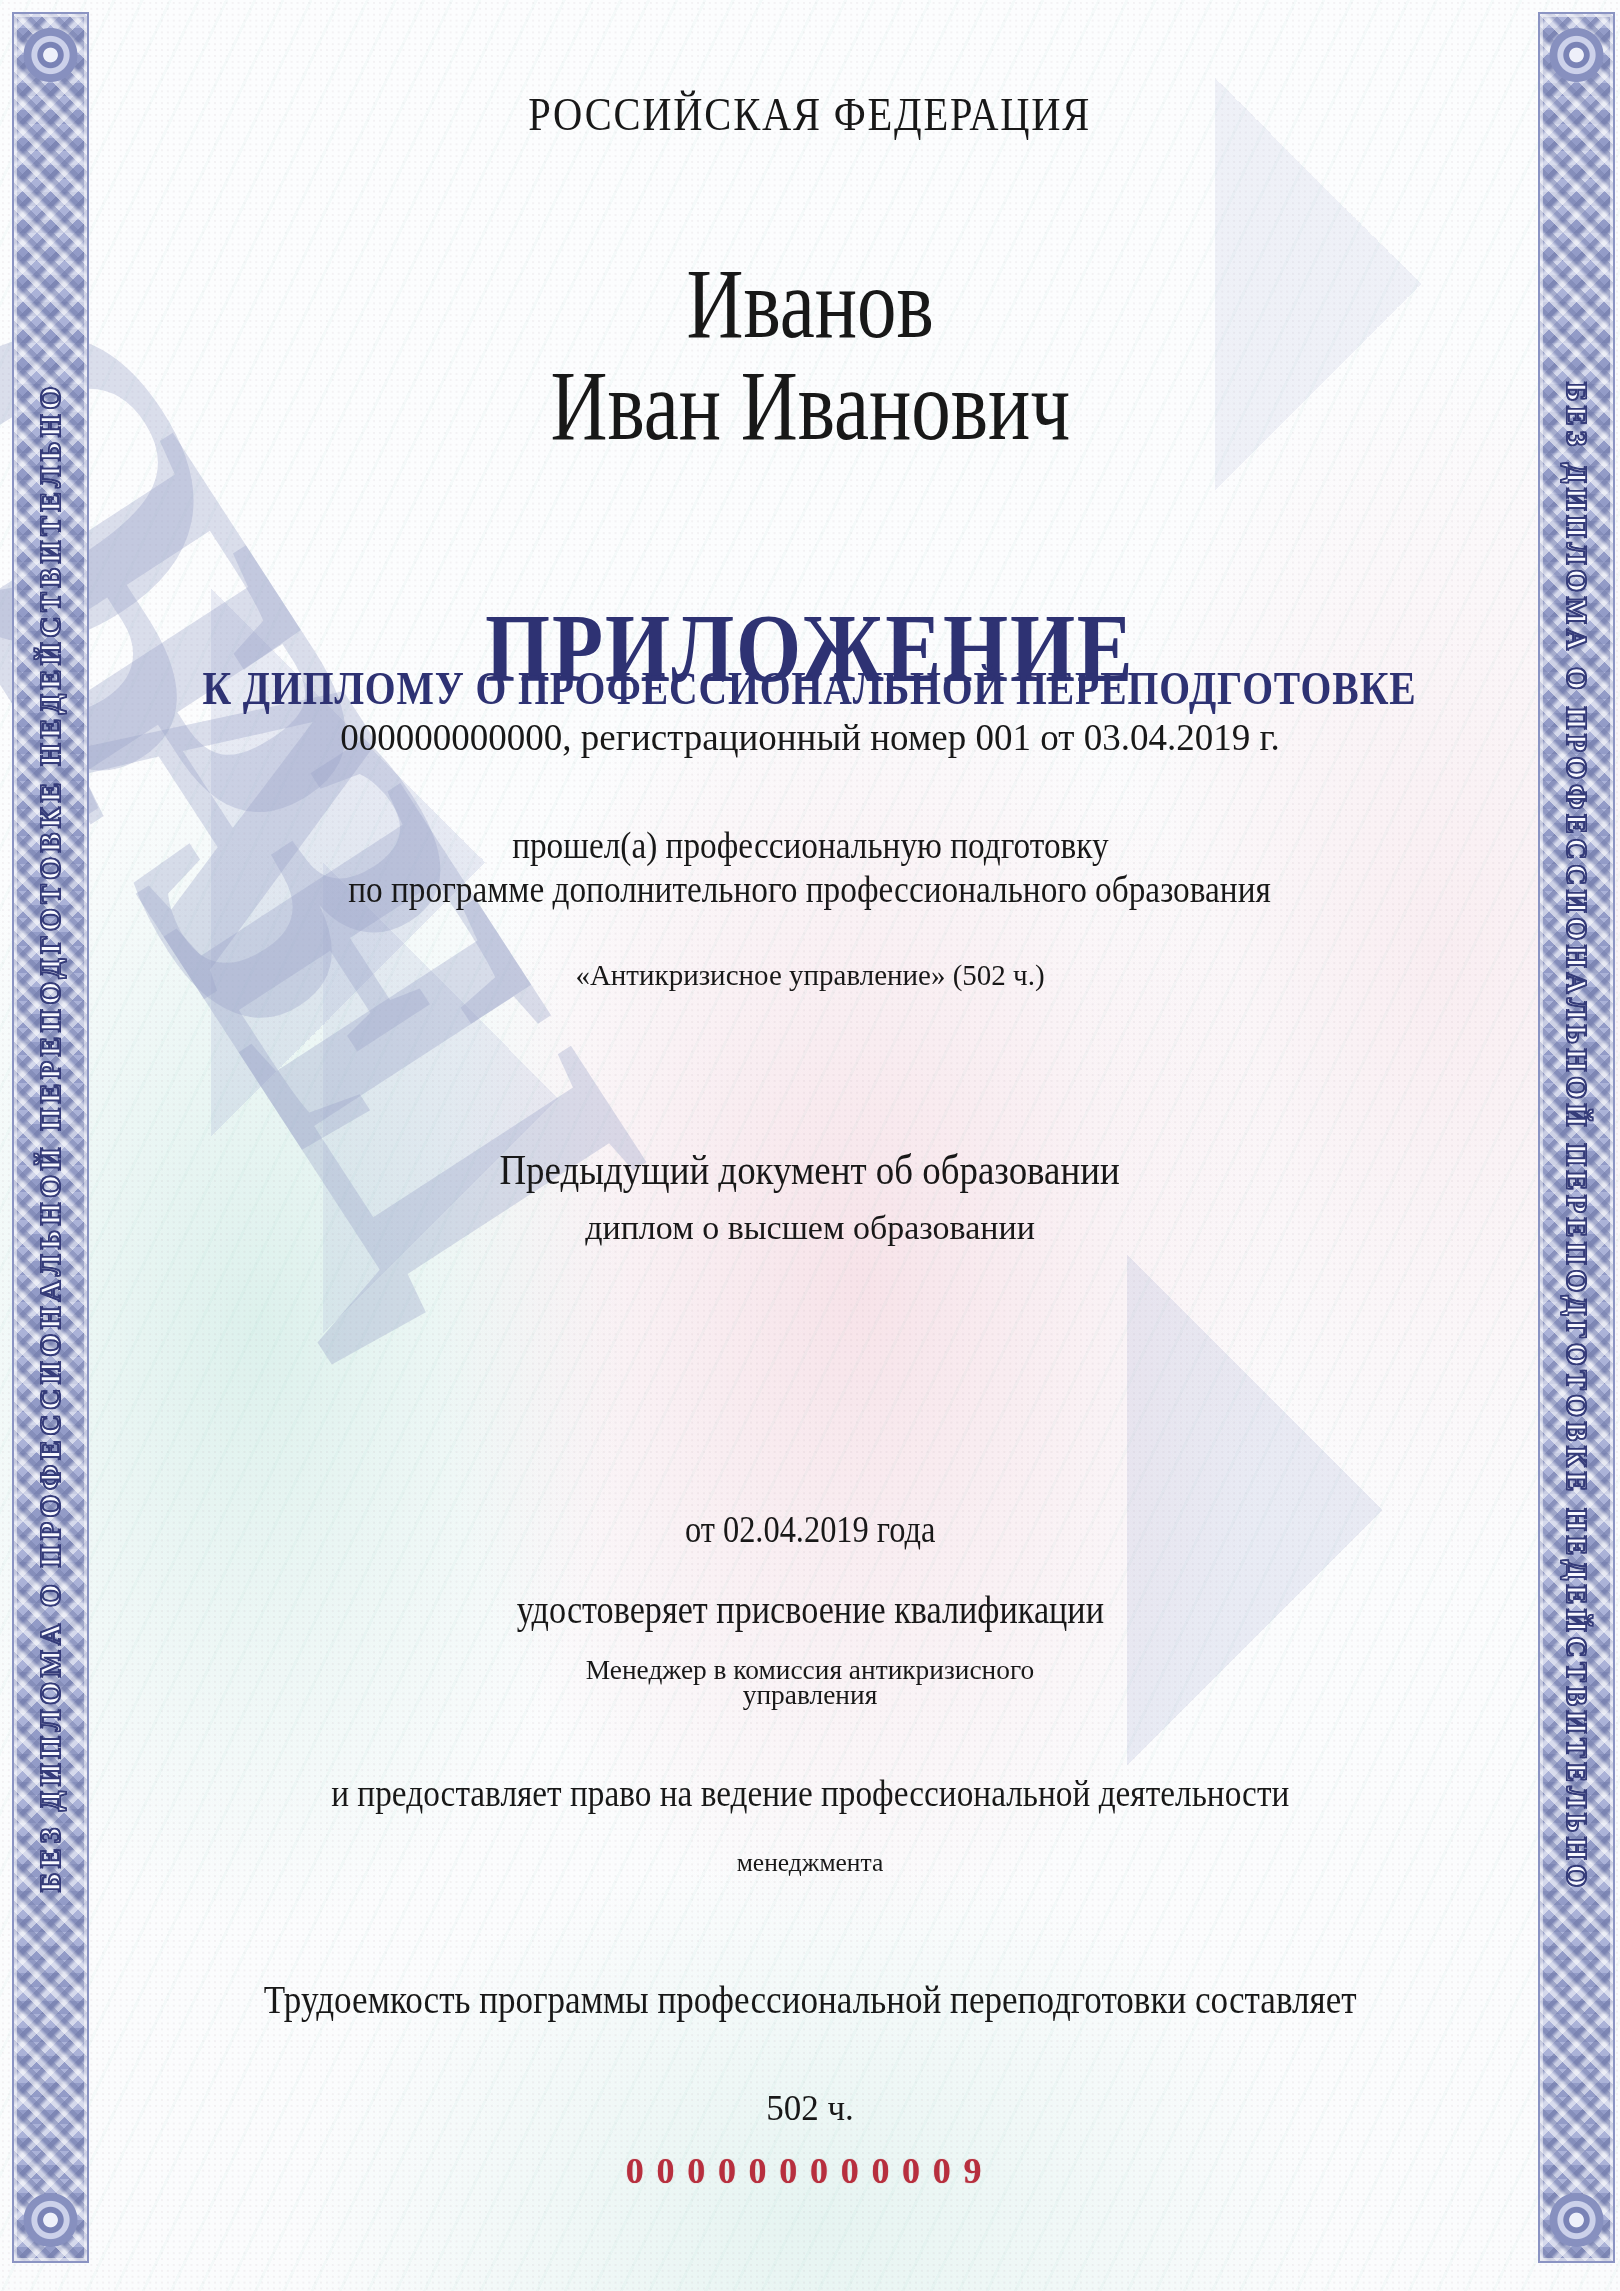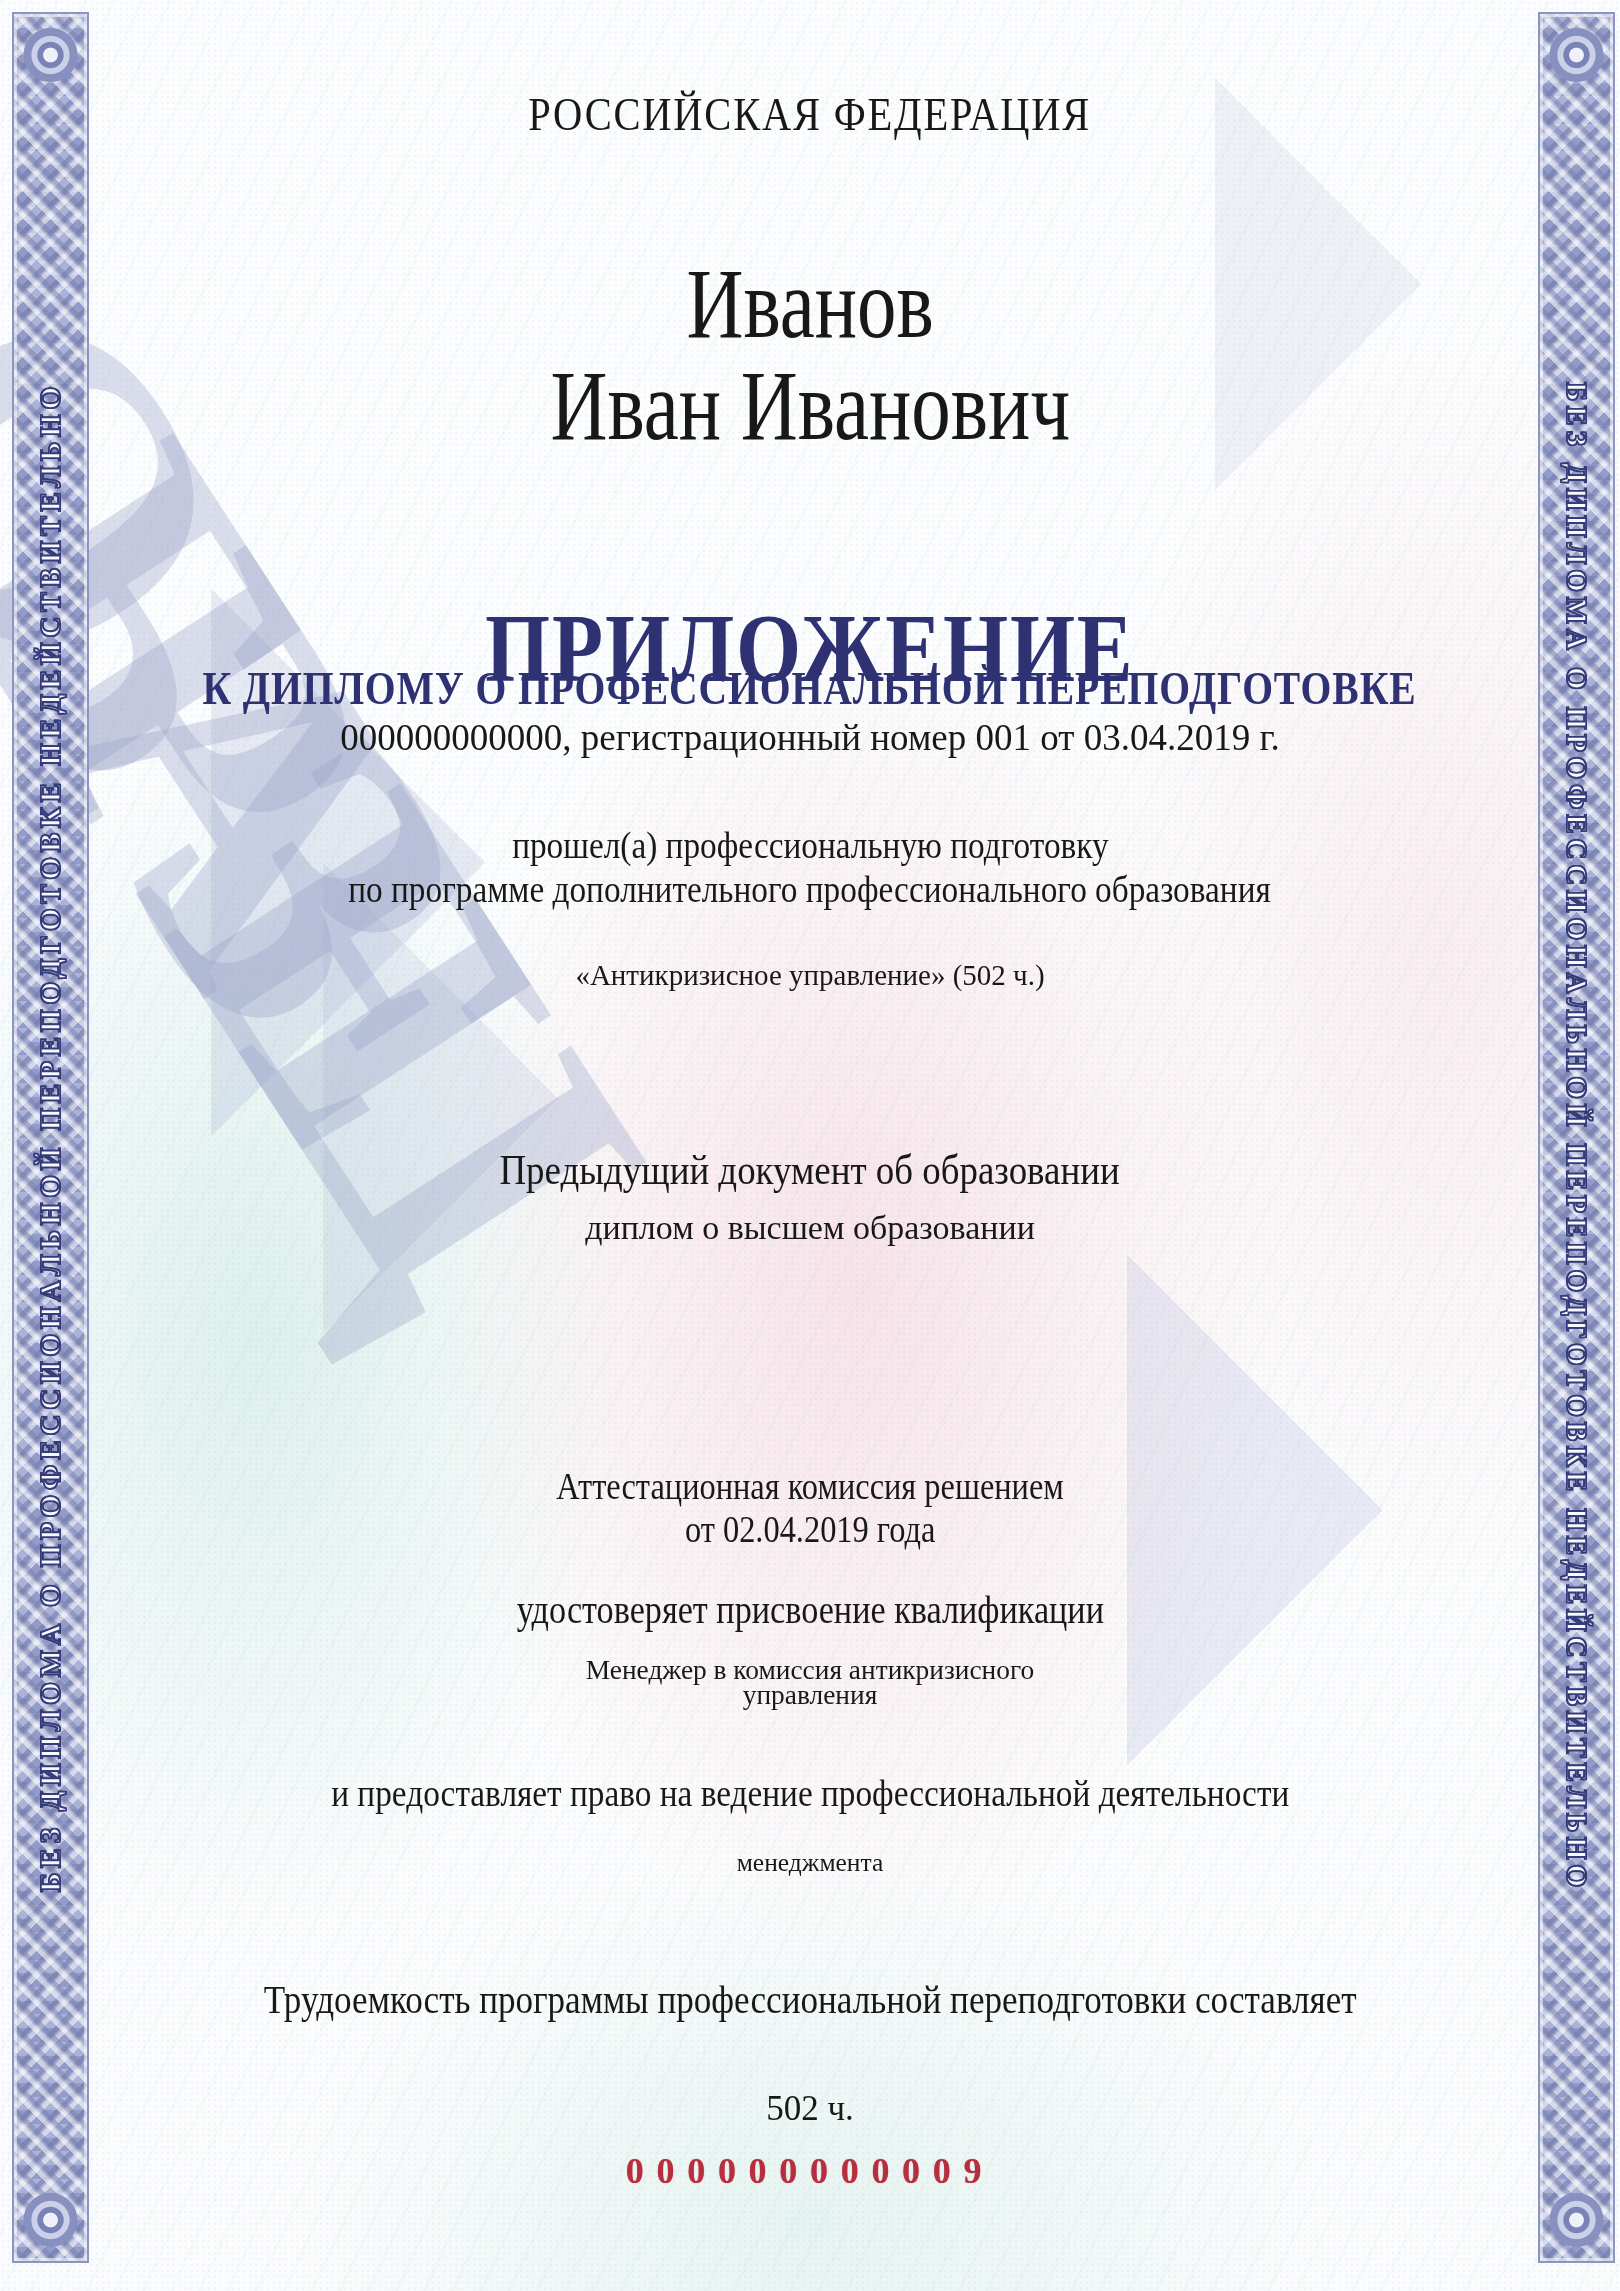--- a/index.html
+++ b/index.html
@@ -145,23 +145,20 @@
   <div class="row train2">
     <span class="narrow">по программе дополнительного профессионального образования</span>
   </div>
   <div class="row program">«Антикризисное управление» (502 ч.)</div>
 
   <div class="row prevlab">
     <span class="narrow">Предыдущий документ об образовании</span>
   </div>
   <div class="row prevval">диплом о высшем образовании</div>
 
-  <div class="row comm2">
-    <span class="narrow">Аттестационная комиссия решением</span>
-  </div>
   <div class="row commdate">
     <span class="narrow">от 02.04.2019 года</span>
   </div>
 
   <div class="row qualintro">
     <span class="narrow">удостоверяет присвоение квалификации</span>
   </div>
   <div class="row qual">
     <div>Менеджер в комиссия антикризисного</div>
     <div>управления</div>

